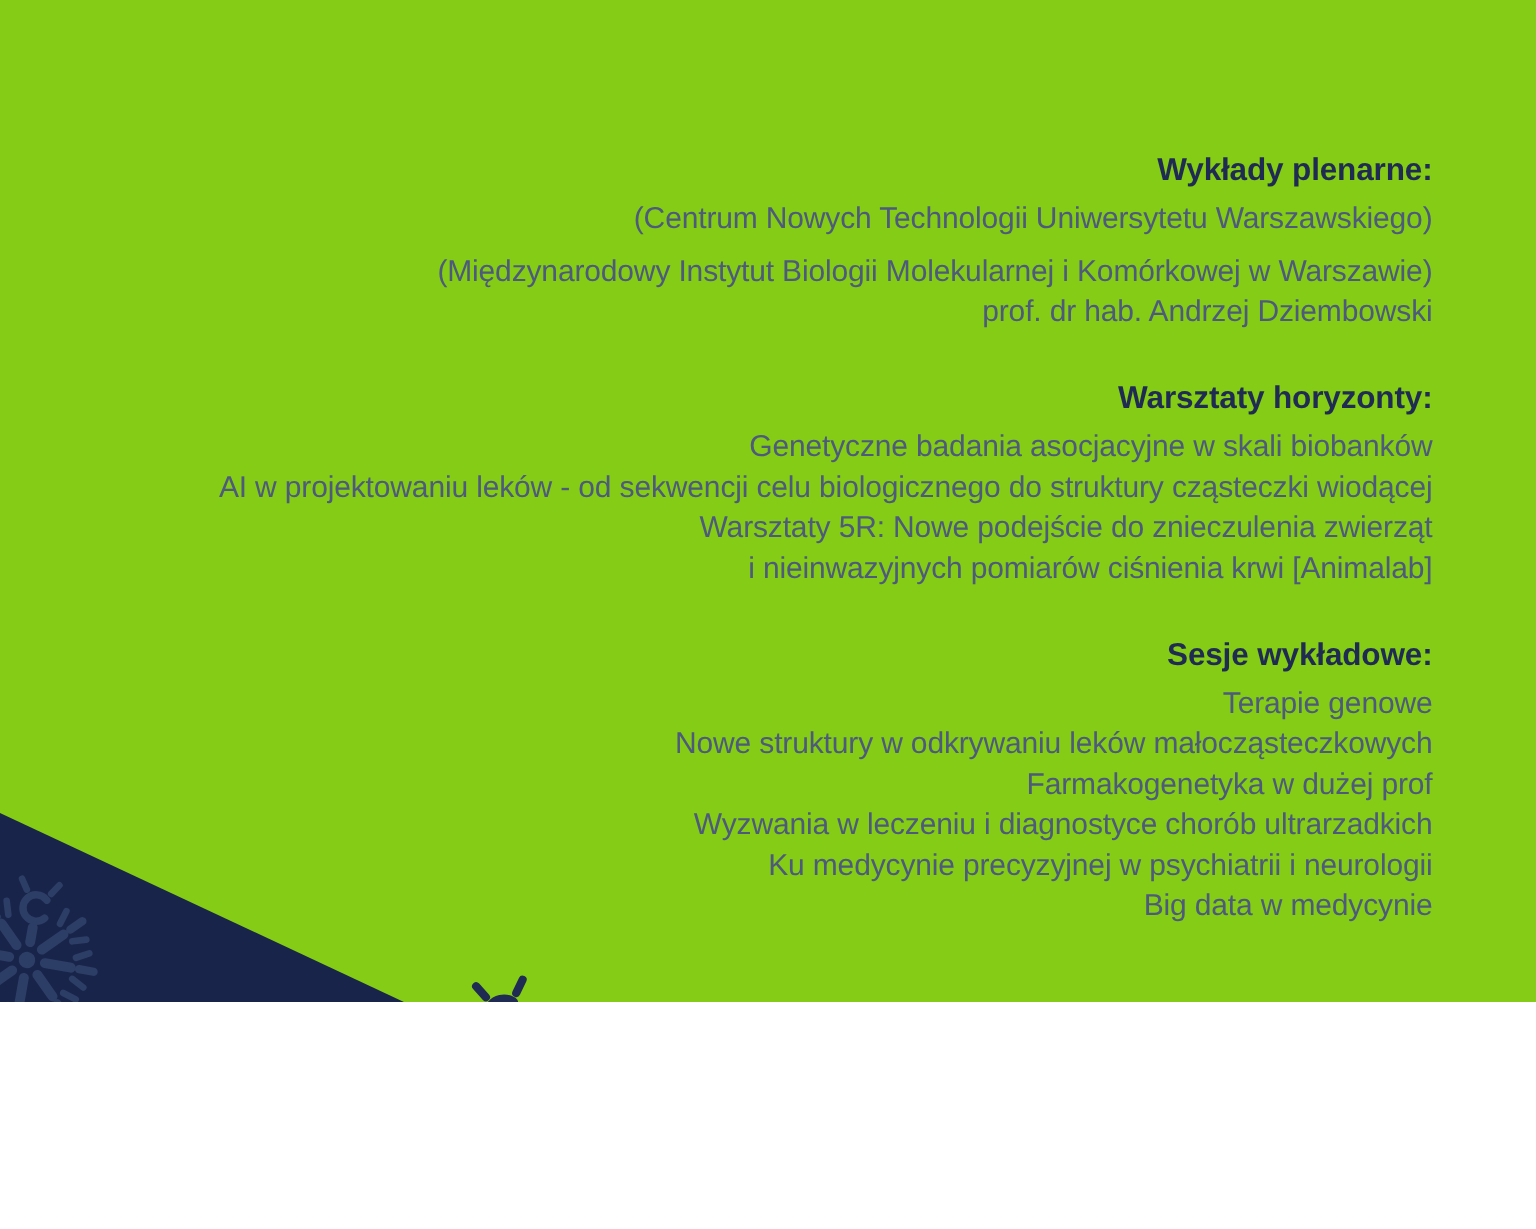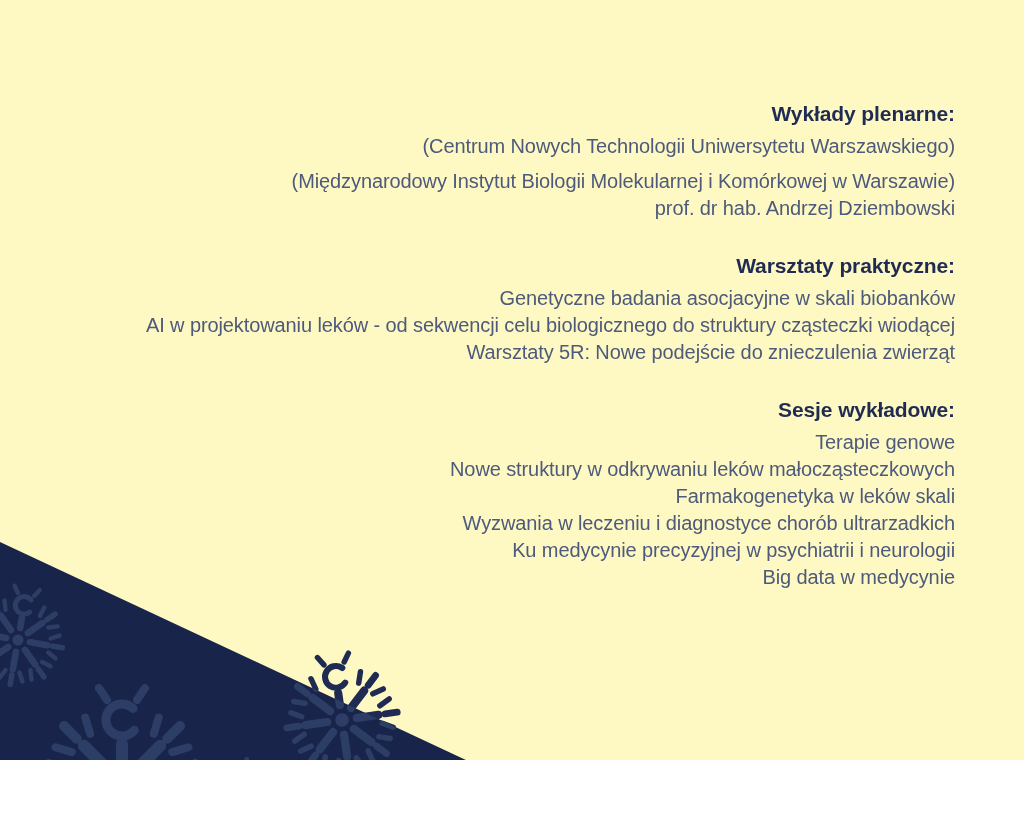--- a/index.html
+++ b/index.html
@@ -1,19 +1,19 @@
 <!DOCTYPE html>
 <html><head>
 <meta charset="utf-8">
 <style>
   html,body{margin:0;padding:0;}
   .page{
     position:relative;
-    width:1024px;height:760px;
-    background:#fef9c3;
+    width:1024px;height:668px;
+    background:#84cc16;
     overflow:hidden;
     font-family:"Liberation Sans", sans-serif;
   }
   .decor{
     position:absolute;
     left:0;top:0;width:1024px;height:819px;
     display:block;
   }
   .content{
     position:absolute;
@@ -90,34 +90,35 @@
       <div class="para">
         <div class="line">(Centrum Nowych Technologii Uniwersytetu Warszawskiego)</div>
       </div>
       <div class="para">
         <div class="line">(Międzynarodowy Instytut Biologii Molekularnej i Komórkowej w Warszawie)</div>
         <div class="line">prof. dr hab. Andrzej Dziembowski</div>
       </div>
     </section>
 
     <section class="section">
-      <h2>Warsztaty praktyczne:</h2>
+      <h2>Warsztaty horyzonty:</h2>
       <div class="para">
         <div class="line">Genetyczne badania asocjacyjne w skali biobanków</div>
         <div class="line">AI w projektowaniu leków - od sekwencji celu biologicznego do struktury cząsteczki wiodącej</div>
         <div class="line">Warsztaty 5R: Nowe podejście do znieczulenia zwierząt</div>
+        <div class="line">i nieinwazyjnych pomiarów ciśnienia krwi [Animalab]</div>
       </div>
     </section>
 
     <section class="section">
       <h2>Sesje wykładowe:</h2>
       <div class="para">
         <div class="line">Terapie genowe</div>
         <div class="line">Nowe struktury w odkrywaniu leków małocząsteczkowych</div>
-        <div class="line">Farmakogenetyka w leków skali</div>
+        <div class="line">Farmakogenetyka w dużej prof</div>
         <div class="line">Wyzwania w leczeniu i diagnostyce chorób ultrarzadkich</div>
         <div class="line">Ku medycynie precyzyjnej w psychiatrii i neurologii</div>
         <div class="line">Big data w medycynie</div>
       </div>
     </section>
 
   </main>
 </div>
 
 </body></html>

